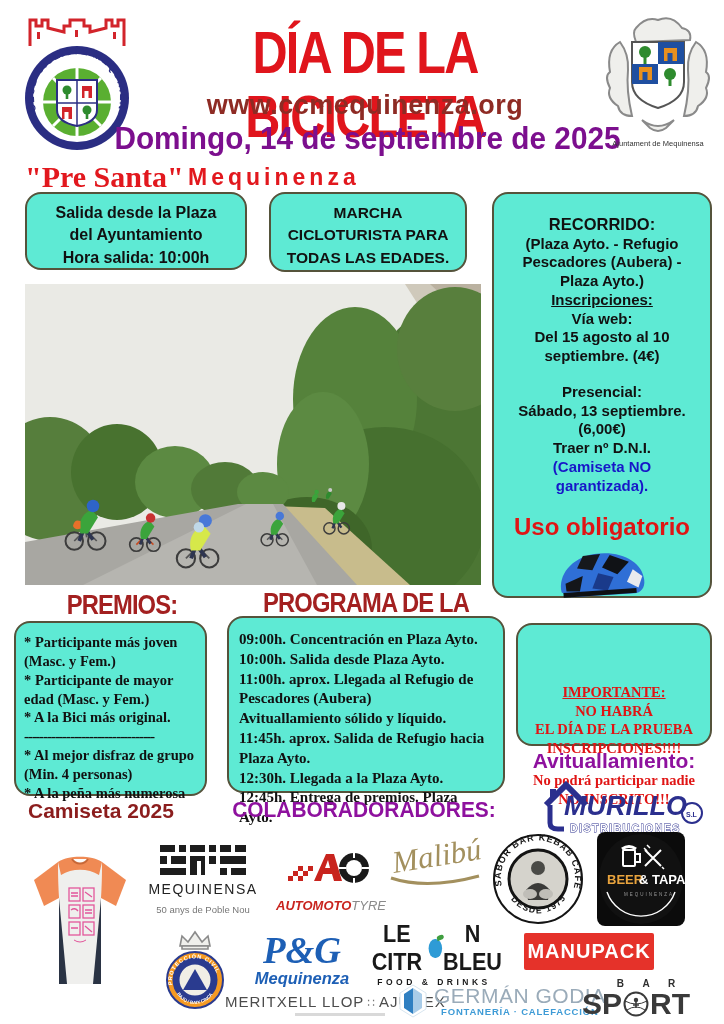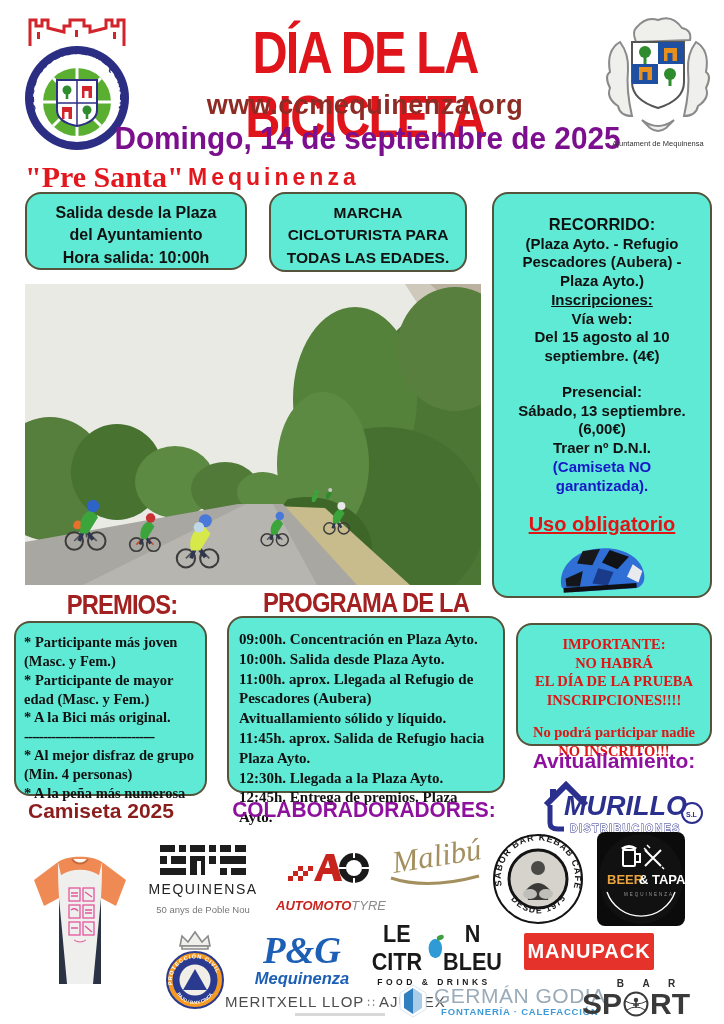--- a/index.html
+++ b/index.html
@@ -28,34 +28,34 @@
   .box-salida{left:25px;top:192px;width:222px;height:78px;font-size:16px;font-weight:bold;
               line-height:1.4;padding-top:8px;}
   .box-marcha{left:269px;top:192px;width:198px;height:80px;font-size:15.5px;font-weight:bold;
               line-height:1.45;padding-top:8px;}
   .box-rec{left:492px;top:192px;width:220px;height:406px;font-size:15px;font-weight:bold;
            line-height:1.25;padding-top:20px;}
   .rec-t{font-size:16.5px;}
   .rec-und{text-decoration:underline;}
   .rec-gap{height:17px;}
   .rec-blue{color:#1717C8;}
-  .rec-red{color:#E01414;font-size:20px;text-decoration:underline;}
+  .rec-red{color:#E01414;font-size:24px;}
 
   
   .sec-title{color:#A32020;font-weight:900;font-size:27px;letter-spacing:-1px;transform:scaleX(.88);}
   .premios-title{left:22px;top:590px;width:200px;text-align:center;}
   .programa-title{left:222px;top:588px;width:288px;text-align:center;}
 
   .box-premios{left:14px;top:621px;width:193px;height:175px;font-family:"Liberation Serif",serif;
                font-weight:bold;font-size:14.5px;line-height:1.3;padding:10px 8px;}
   .box-programa{left:227px;top:616px;width:278px;height:177px;font-family:"Liberation Serif",serif;
                 font-weight:bold;font-size:15px;line-height:1.32;padding:12px 10px;}
   .box-imp{left:516px;top:623px;width:196px;height:123px;font-family:"Liberation Serif",serif;
            font-weight:bold;font-size:14.5px;line-height:1.28;color:#E01414;padding-top:10px;}
-  .imp-t{}
+  .imp-t{text-decoration:underline;margin-top:48px;}
   .imp-gap{height:14px;}
 
   .purple-label{color:#8E119E;font-weight:900;}
   .avit-label{left:516px;top:749px;width:196px;text-align:center;font-size:21px;}
   .camiseta{left:28px;top:799px;color:#8B1D1D;font-weight:900;font-size:21px;}
   .colab-label{left:218px;top:797px;width:292px;text-align:center;font-size:22px;transform:scaleX(.95);}
 
   
   .sp{position:absolute;text-align:center;}
   .meq-name{font-size:14px;color:#222;letter-spacing:1.5px;margin-top:2px;}

